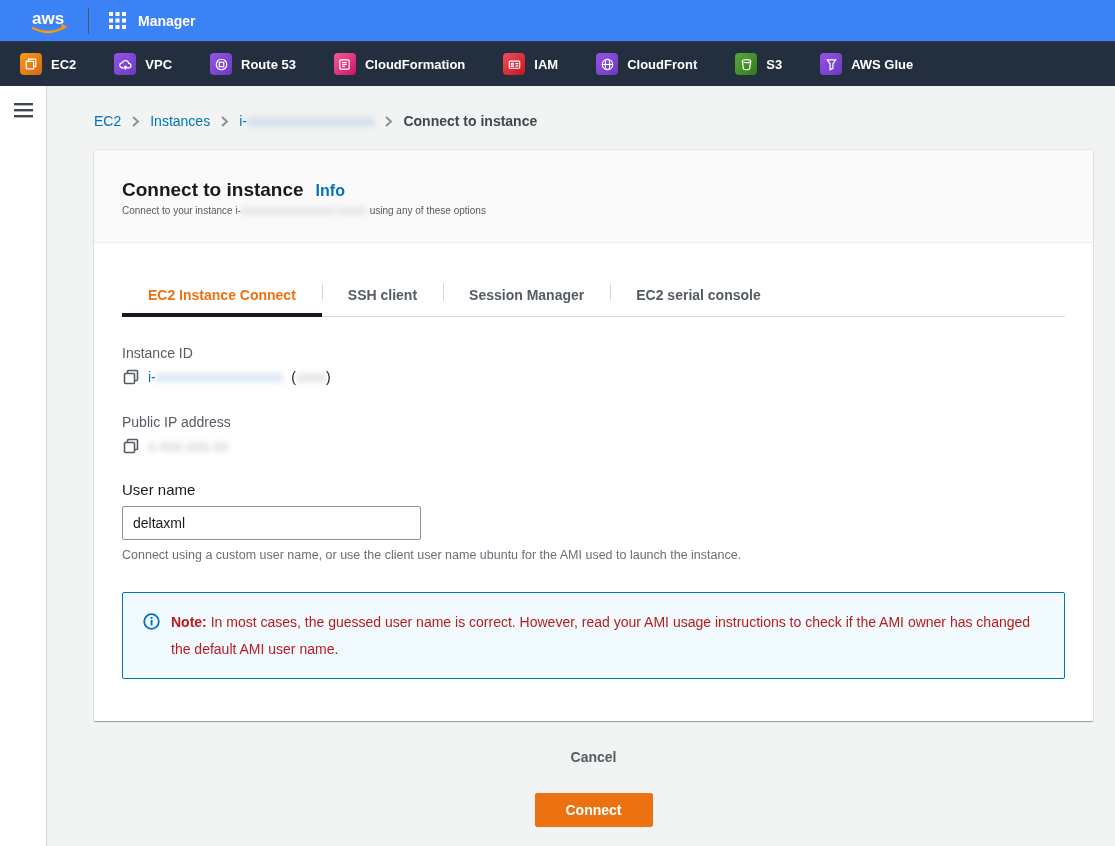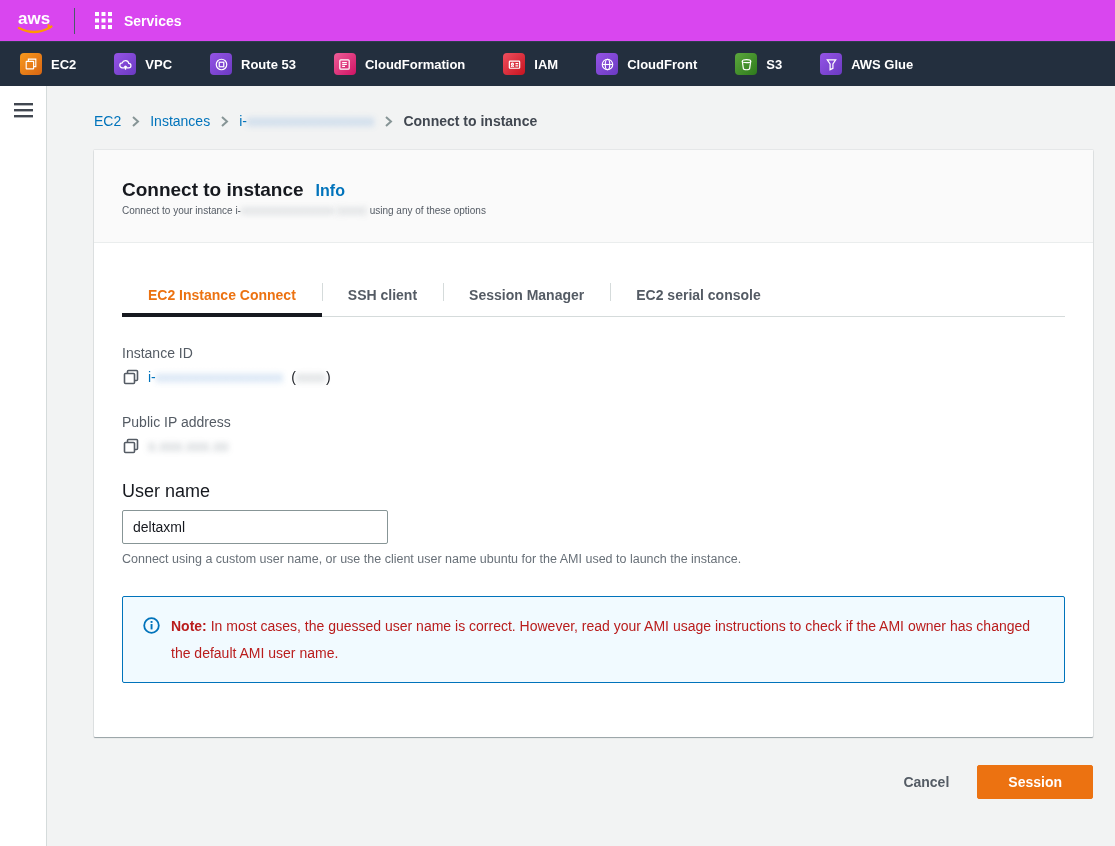--- a/index.html
+++ b/index.html
@@ -8,23 +8,23 @@
     width: 1115px; height: 846px;
     font-family: "Liberation Sans", sans-serif;
     background: #ffffff;
     color: #16191f;
     overflow: hidden;
   }
   .page { width: 1115px; height: 846px; display: flex; flex-direction: column; }
 
   
   .topnav {
-    height: 42px; background: #d946ef;
+    height: 42px; background: #3b82f6;
     display: flex; align-items: center;
-    padding: 0 6px; flex: 0 0 auto;
+    padding: 0 20px; flex: 0 0 auto;
     border-bottom: 1px solid #2d3c4e;
   }
   .logo { display: flex; align-items: center; padding: 0 8px; cursor: pointer; }
   .topnav-divider { width: 1px; height: 26px; background: #4b5a6a; margin: 0 14px 0 10px; }
   .services-btn { display: flex; align-items: center; gap: 12px; color: #ffffff; font-size: 14px; font-weight: 700; cursor: pointer; padding: 0 6px; }
 
   
   .favbar {
     height: 44px; background: #232f3e;
     display: flex; align-items: center; gap: 38px;
@@ -63,61 +63,61 @@
     margin-top: 21px; background: #ffffff;
     box-shadow: 0 1px 1px 0 rgba(0,28,36,.35), 0 0 0 1px rgba(0,28,36,.05);
     border-radius: 1px;
   }
   .card-header { background: #fafafa; padding: 29px 28px 26px; border-bottom: 1px solid #eaeded; }
   .title-row { display: flex; align-items: baseline; gap: 12px; }
   .page-title { font-size: 19px; font-weight: 700; color: #16191f; margin: 0; }
   .info-link { font-size: 16px; font-weight: 700; color: #0073bb; cursor: pointer; }
   .subtitle { margin-top: 4px; font-size: 10px; color: #545b64; }
 
-  .card-body { padding: 32px 28px 54px; }
+  .card-body { padding: 32px 28px 42px; }
 
   
   .tabs { display: flex; border-bottom: 1px solid #d5dbdb; }
   .tab {
     position: relative; padding: 12px 26px 10px; font-size: 14px; font-weight: 700;
     color: #545b64; cursor: pointer; border-bottom: 4px solid transparent; margin-bottom: -1px;
     white-space: nowrap;
   }
   .tab:not(:first-child)::before {
     content: ""; position: absolute; left: 0; top: 8px; bottom: 12px; width: 1px; background: #d5dbdb;
   }
   .tab.active { color: #ec7211; border-bottom-color: #16191f; }
 
   
   .field-label { margin-top: 28px; font-size: 14px; color: #545b64; }
   .value-row { margin-top: 7px; display: flex; align-items: center; gap: 8px; font-size: 14px; }
   .copy-btn { display: flex; align-items: center; cursor: pointer; padding: 1px; }
   .id-link { color: #0073bb; cursor: pointer; }
   .paren { color: #16191f; }
 
-  .input-label { margin-top: 26px; font-size: 18px; color: #16191f; }
+  .input-label { margin-top: 26px; font-size: 15px; color: #16191f; }
   .text-input {
-    margin-top: 8px; width: 266px; height: 34px;
+    margin-top: 8px; width: 299px; height: 34px;
     border: 1px solid #879596; border-radius: 2px;
     padding: 0 10px; font-size: 14px; color: #16191f;
     font-family: "Liberation Sans", sans-serif; background: #ffffff;
   }
   .helper { margin-top: 8px; font-size: 12.5px; color: #687078; }
 
   
   .note-box {
     margin-top: 30px; background: #f1faff; border: 1px solid #0073bb; border-radius: 2px;
     padding: 16px 20px; display: flex; gap: 11px; align-items: flex-start;
   }
   .note-icon { flex: 0 0 auto; margin-top: 4px; }
   .note-text { font-size: 14px; line-height: 1.9; color: #b91c1c; }
   .note-bold { font-weight: 700; }
 
   
-  .actions { display: flex; justify-content: flex-end; align-items: center; gap: 28px; margin-top: 28px; padding-bottom: 14px; }
+  .actions { display: flex; justify-content: flex-end; align-items: center; gap: 28px; margin-top: 28px; padding-bottom: 14px; flex-direction: column; }
   .btn-link { font-size: 14px; font-weight: 700; color: #545b64; cursor: pointer; }
   .btn-primary {
     background: #ec7211; color: #ffffff; font-size: 14px; font-weight: 700;
     border: 1px solid #ec7211; border-radius: 2px; padding: 8px 30px; cursor: pointer;
     font-family: "Liberation Sans", sans-serif;
   }
 </style>
 </head>
 <body>
 
@@ -139,21 +139,21 @@
             <rect x="6.5" y="0" width="4" height="4"></rect>
             <rect x="13" y="0" width="4" height="4"></rect>
           <rect x="0" y="6.5" width="4" height="4"></rect>
             <rect x="6.5" y="6.5" width="4" height="4"></rect>
             <rect x="13" y="6.5" width="4" height="4"></rect>
           <rect x="0" y="13" width="4" height="4"></rect>
             <rect x="6.5" y="13" width="4" height="4"></rect>
             <rect x="13" y="13" width="4" height="4"></rect>
         </g>
       </svg>
-      <span>Services</span>
+      <span>Manager</span>
     </div>
   </div>
 
   <div class="favbar">
 
     <div class="fav-item">
       <span class="fav-icon fav-ec2">
         <svg width="14" height="14" viewBox="0 0 16 16" fill="none" stroke="#ffffff" stroke-width="1.3">
           <rect x="2.5" y="5" width="8.5" height="8.5" rx="0.5"></rect>
           <path d="M5 5 V2.5 H13.5 V11 H11"></path>
@@ -334,18 +334,18 @@
               <span class="note-bold">Note:</span>
               <span>In most cases, the guessed user name is correct. However, read your AMI usage instructions to check if the AMI owner has changed the default AMI user name.</span>
             </div>
           </div>
 
         </div>
       </div>
 
       <div class="actions">
         <span class="btn-link">Cancel</span>
-        <button class="btn-primary">Session</button>
+        <button class="btn-primary">Connect</button>
       </div>
 
     </div>
   </div>
 </div>
 
 </body></html>

